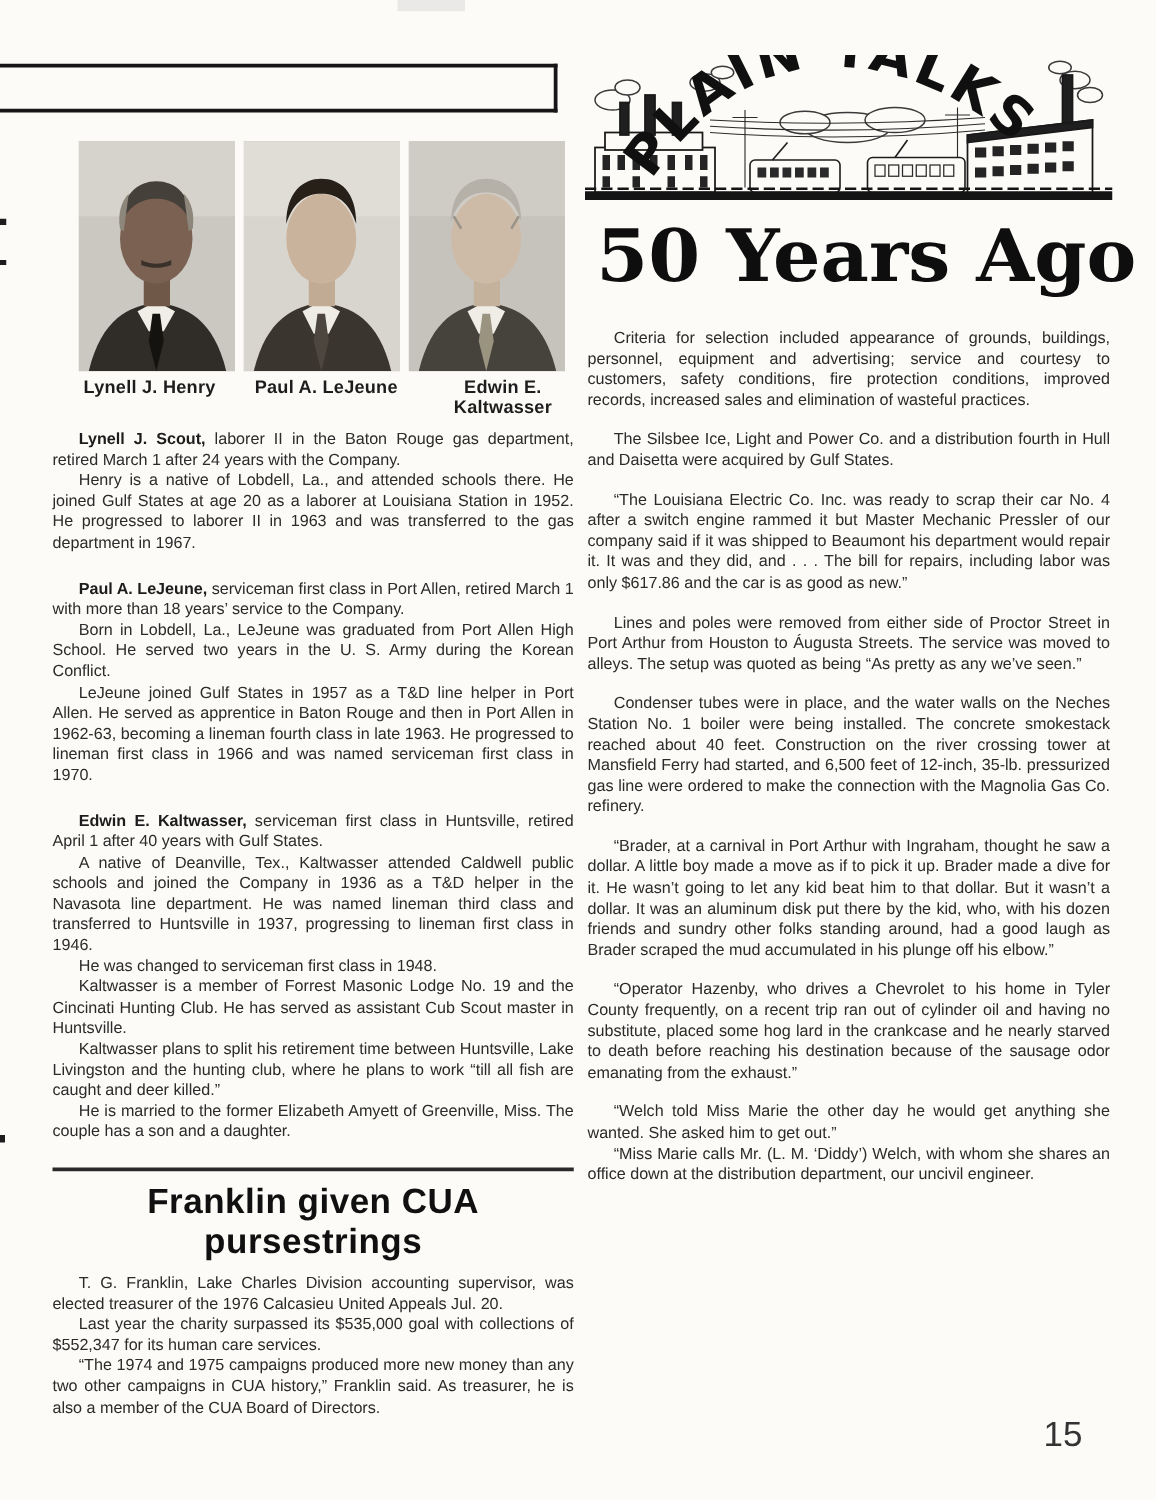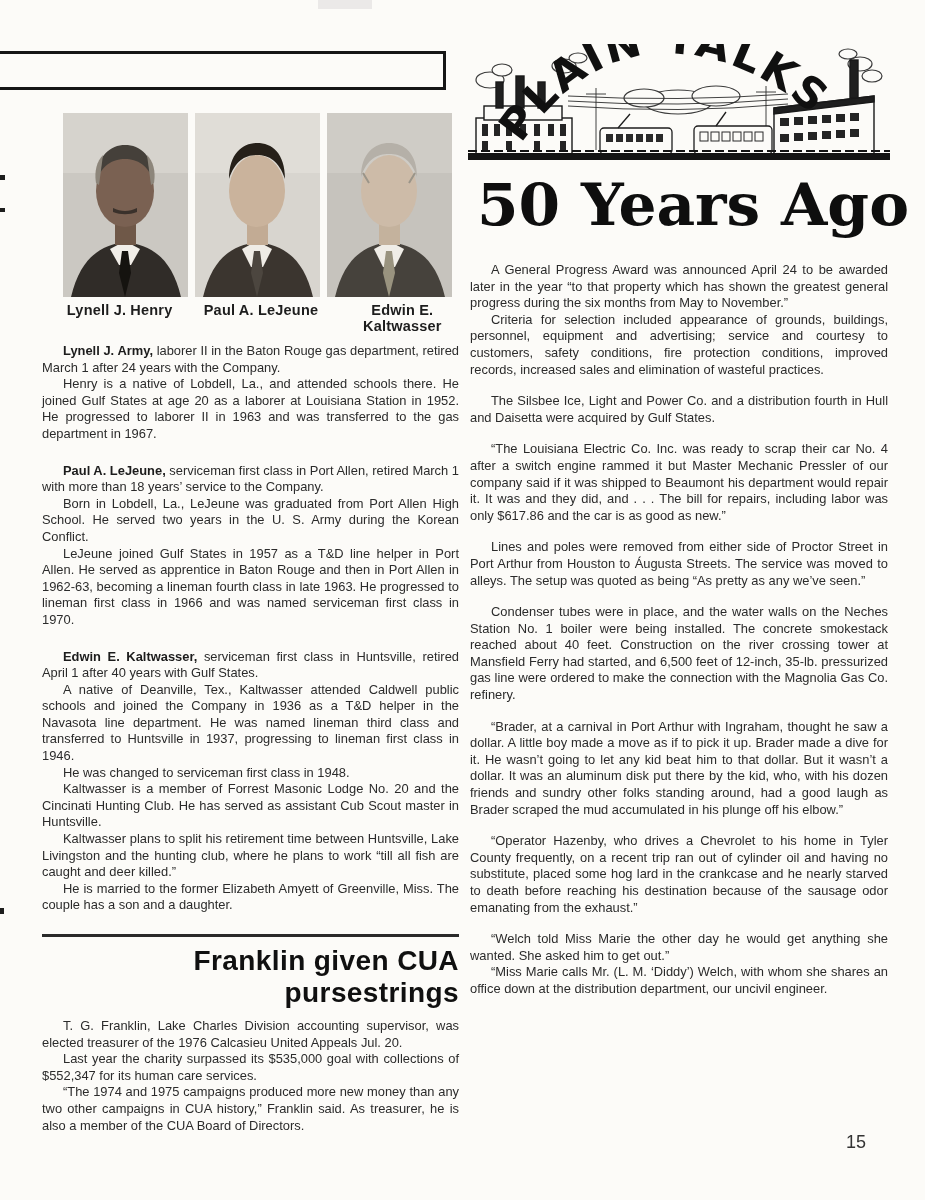--- a/index.html
+++ b/index.html
@@ -28,33 +28,33 @@
   .col-left  { left:42px;  top:343px; width:417px; }
   .col-right { left:470px; top:262px; width:418px; }
   .col p { margin:0; text-indent:21px; }
   .article { margin-bottom:20px; }
   .group { margin-bottom:15px; }
   .lead { font-weight:bold; color:#1c1c1c; }
 
   .franklin-rule { border:none; border-top:3px solid #2a2a2a; margin:4px 0 8px 0; }
   .franklin-headline {
     font-size:28px; font-weight:bold; color:#101010; letter-spacing:0.4px;
-    margin:0 0 9px 0; text-indent:0; text-align:right; line-height:32px;
+    margin:0 0 9px 0; text-indent:0; text-align:center; line-height:32px;
   }
 
   
   .logo-art { position:absolute; left:468px; top:44px; width:422px; height:122px; }
   .fifty-headline {
     position:absolute; left:477px; top:168px; width:414px;
     font-family:"DejaVu Serif", serif; font-weight:bold; font-size:58px;
     line-height:74px; color:#0e0e0e; letter-spacing:0px; white-space:nowrap;
     transform:scaleX(1.03); transform-origin:left;
   }
 
-  .page-number { position:absolute; right:59px; top:1132px; font-size:18px; color:#333; }
+  .page-number { position:absolute; right:59px; top:1132px; font-size:28px; color:#333; }
 </style>
 </head>
 <body>
 
 <div class="page">
 
   <div class="top-smudge"></div>
   <div class="top-box"></div>
   <div class="edge-mark" style="left:0;top:175px;width:5px;height:5px;"></div>
   <div class="edge-mark" style="left:0;top:208px;width:5px;height:4px;"></div>
@@ -104,33 +104,33 @@
   </div>
 
   <div class="caption-row">
     <div class="caption">Lynell J. Henry</div>
     <div class="caption">Paul A. LeJeune</div>
     <div class="caption">Edwin E. Kaltwasser</div>
   </div>
 
   <div class="col col-left">
     <div class="article">
-      <p><b class="lead">Lynell J. Army,</b><span> laborer II in the Baton Rouge gas department, retired March 1 after 24 years with the Company.</span></p>
+      <p><b class="lead">Lynell J. Scout,</b><span> laborer II in the Baton Rouge gas department, retired March 1 after 24 years with the Company.</span></p>
       <p>Henry is a native of Lobdell, La., and attended schools there. He joined Gulf States at age 20 as a laborer at Louisiana Station in 1952. He progressed to laborer II in 1963 and was transferred to the gas department in 1967.</p>
     </div>
     <div class="article">
       <p><b class="lead">Paul A. LeJeune,</b><span> serviceman first class in Port Allen, retired March 1 with more than 18 years’ service to the Company.</span></p>
       <p>Born in Lobdell, La., LeJeune was graduated from Port Allen High School. He served two years in the U. S. Army during the Korean Conflict.</p>
       <p>LeJeune joined Gulf States in 1957 as a T&amp;D line helper in Port Allen. He served as apprentice in Baton Rouge and then in Port Allen in 1962-63, becoming a lineman fourth class in late 1963. He progressed to lineman first class in 1966 and was named serviceman first class in 1970.</p>
     </div>
     <div class="article">
       <p><b class="lead">Edwin E. Kaltwasser,</b><span> serviceman first class in Huntsville, retired April 1 after 40 years with Gulf States.</span></p>
       <p>A native of Deanville, Tex., Kaltwasser attended Caldwell public schools and joined the Company in 1936 as a T&amp;D helper in the Navasota line department. He was named lineman third class and transferred to Huntsville in 1937, progressing to lineman first class in 1946.</p>
       <p>He was changed to serviceman first class in 1948.</p>
-      <p>Kaltwasser is a member of Forrest Masonic Lodge No. 20 and the Cincinati Hunting Club. He has served as assistant Cub Scout master in Huntsville.</p>
+      <p>Kaltwasser is a member of Forrest Masonic Lodge No. 19 and the Cincinati Hunting Club. He has served as assistant Cub Scout master in Huntsville.</p>
       <p>Kaltwasser plans to split his retirement time between Huntsville, Lake Livingston and the hunting club, where he plans to work “till all fish are caught and deer killed.”</p>
       <p>He is married to the former Elizabeth Amyett of Greenville, Miss. The couple has a son and a daughter.</p>
     </div>
     <div>
       <hr class="franklin-rule">
       <h2 class="franklin-headline">Franklin given CUA pursestrings</h2>
       <p>T. G. Franklin, Lake Charles Division accounting supervisor, was elected treasurer of the 1976 Calcasieu United Appeals Jul. 20.</p>
       <p>Last year the charity surpassed its $535,000 goal with collections of $552,347 for its human care services.</p>
       <p>“The 1974 and 1975 campaigns produced more new money than any two other campaigns in CUA history,” Franklin said. As treasurer, he is also a member of the CUA Board of Directors.</p>
     </div>
@@ -235,21 +235,20 @@
       <text font-family="DejaVu Sans, sans-serif" font-size="43" font-weight="bold" fill="#101010" letter-spacing="3">
         <textPath href="#archPath" startOffset="2">PLAIN TALKS</textPath>
       </text>
     </svg>
   </div>
 
   <div class="fifty-headline">50 Years Ago</div>
 
   <div class="col col-right">
     <div class="group">
-      <p>A General Progress Award was announced April 24 to be awarded later in the year “to that property which has shown the greatest general progress during the six months from May to November.”</p>
       <p>Criteria for selection included appearance of grounds, buildings, personnel, equipment and advertising; service and courtesy to customers, safety conditions, fire protection conditions, improved records, increased sales and elimination of wasteful practices.</p>
     </div>
     <div class="group">
       <p>The Silsbee Ice, Light and Power Co. and a distribution fourth in Hull and Daisetta were acquired by Gulf States.</p>
     </div>
     <div class="group">
       <p>“The Louisiana Electric Co. Inc. was ready to scrap their car No. 4 after a switch engine rammed it but Master Mechanic Pressler of our company said if it was shipped to Beaumont his department would repair it. It was and they did, and . . . The bill for repairs, including labor was only $617.86 and the car is as good as new.”</p>
     </div>
     <div class="group">
       <p>Lines and poles were removed from either side of Proctor Street in Port Arthur from Houston to Áugusta Streets. The service was moved to alleys. The setup was quoted as being “As pretty as any we’ve seen.”</p>

